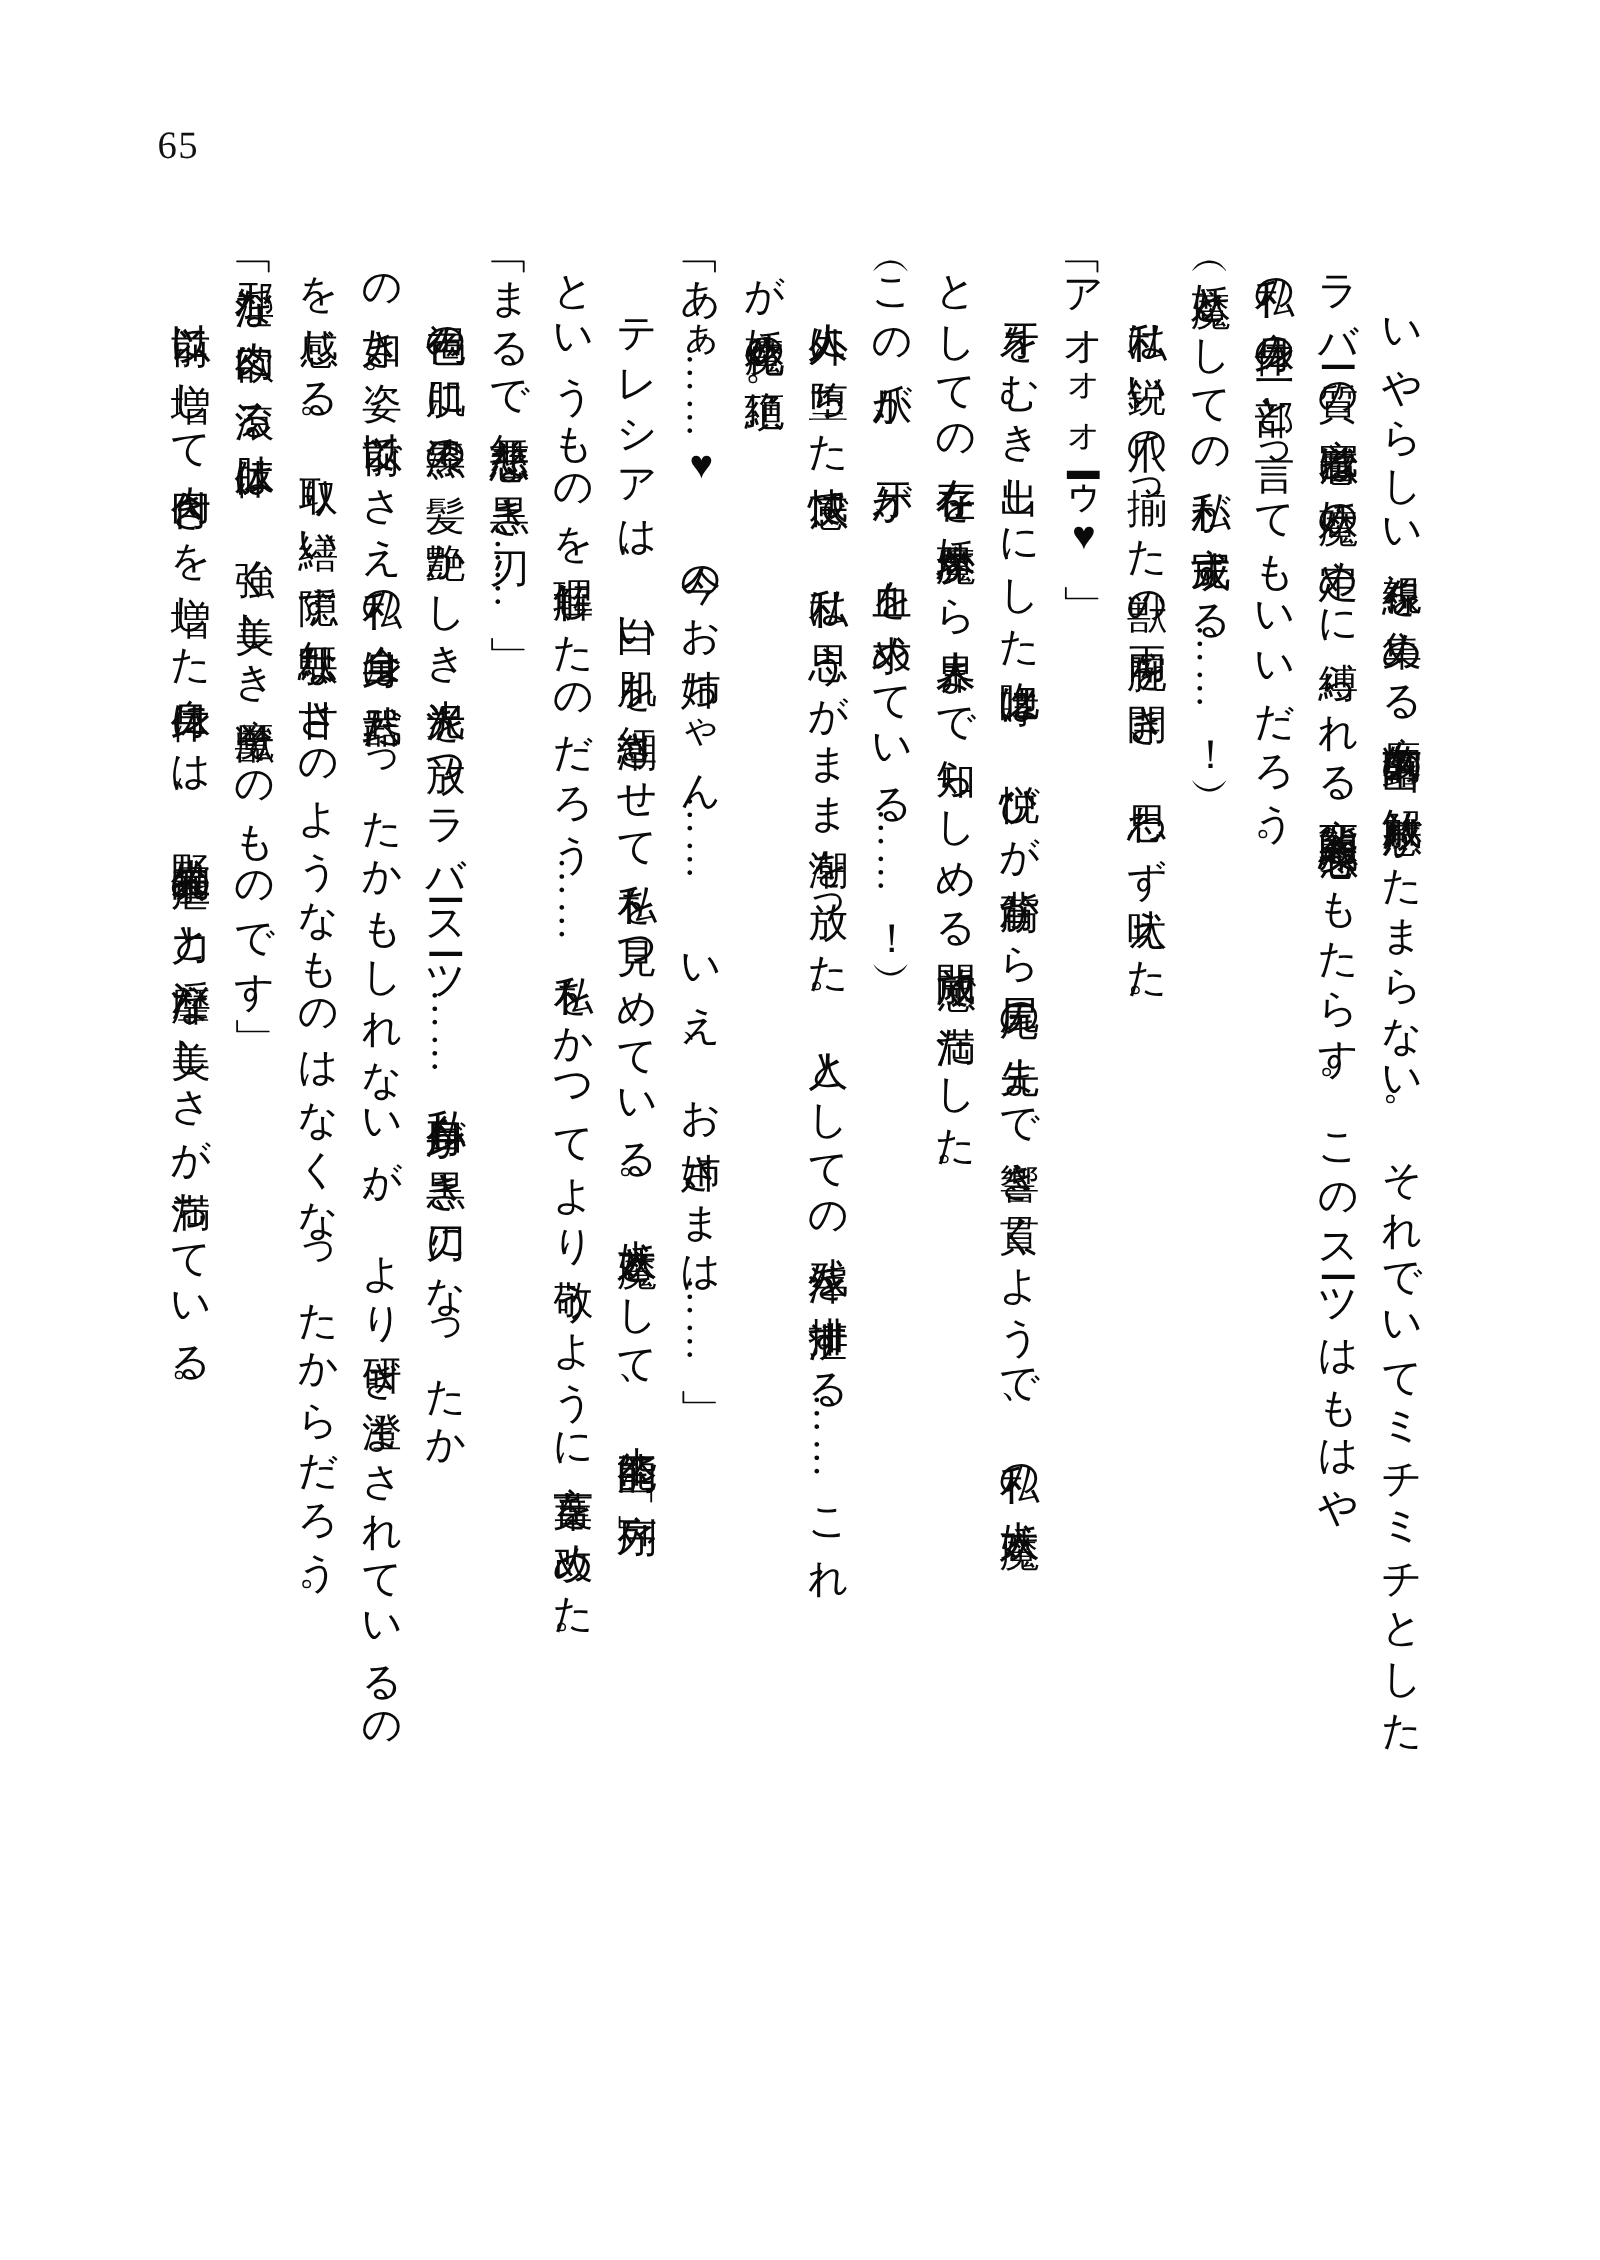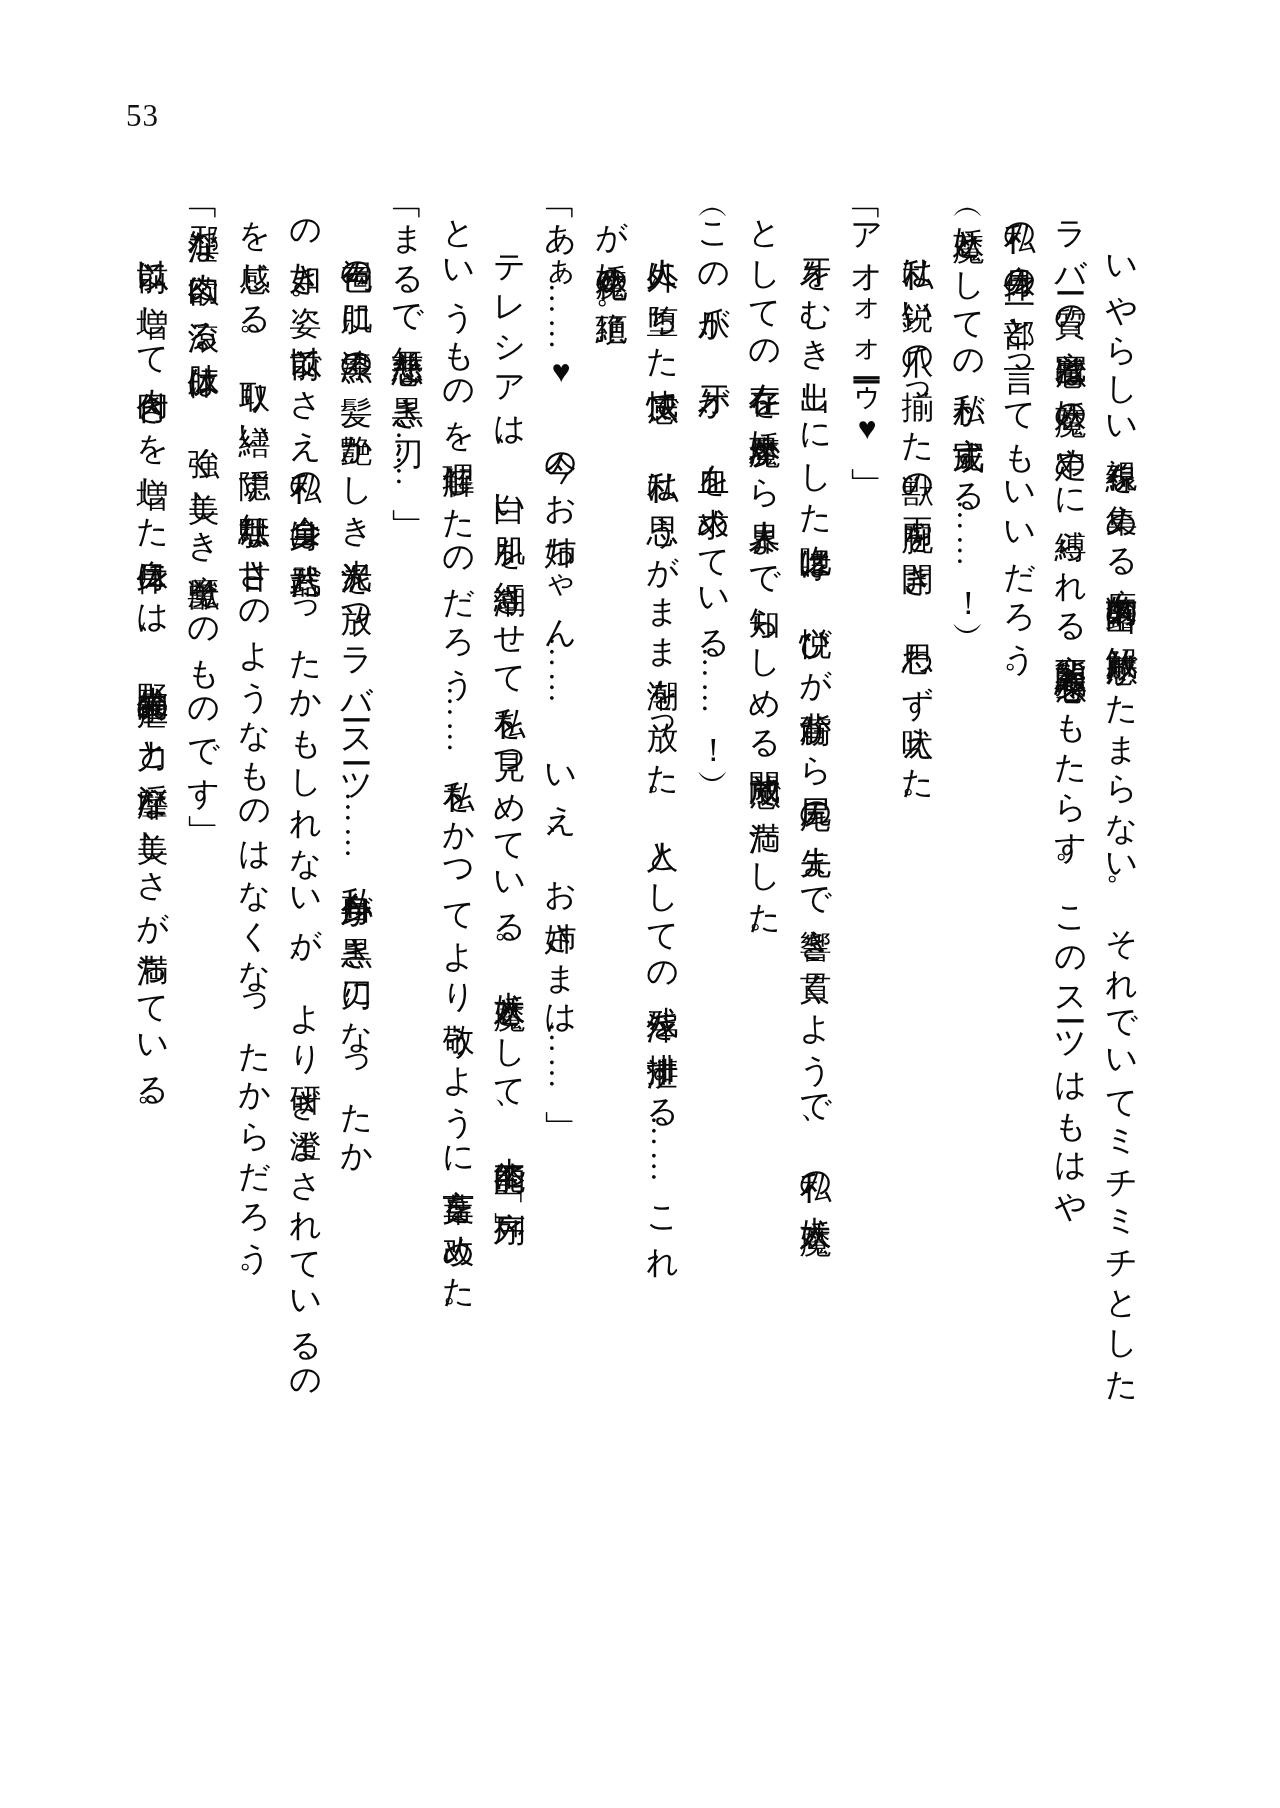--- a/index.html
+++ b/index.html
@@ -38,21 +38,21 @@
   }
   .text-column {
     margin: 0;
     padding: 0;
     white-space: pre;
   }
 </style>
 </head>
 <body>
 
-<div class="page-number">53</div>
+<div class="page-number">65</div>
 
 <div class="text-block">
   <div class="text-column">　いやらしい視線を集める痴女的露出の解放感がたまらない。それでいてミチミチとした</div>
   <div class="text-column">ラバー質の密着感は妖魔の定めに縛られる変態的安心感をもたらす。このスーツはもはや</div>
   <div class="text-column">私の身体の一部と言ってもいいだろう。</div>
   <div class="text-column">（妖魔としての私が完成する……！）</div>
   <div class="text-column">　私は鋭い爪の揃った獣の両腕を開き、思わず吠えた。</div>
   <div class="text-column">「アオォォーーゥ♥」</div>
   <div class="text-column">　牙をむき出しにした咆哮は、悦びが背筋から尻尾の先まで響き貫くようで、私の犬妖魔</div>
   <div class="text-column">としての存在を妖魔界から人界まで知らしめる開放感で満たした。</div>

